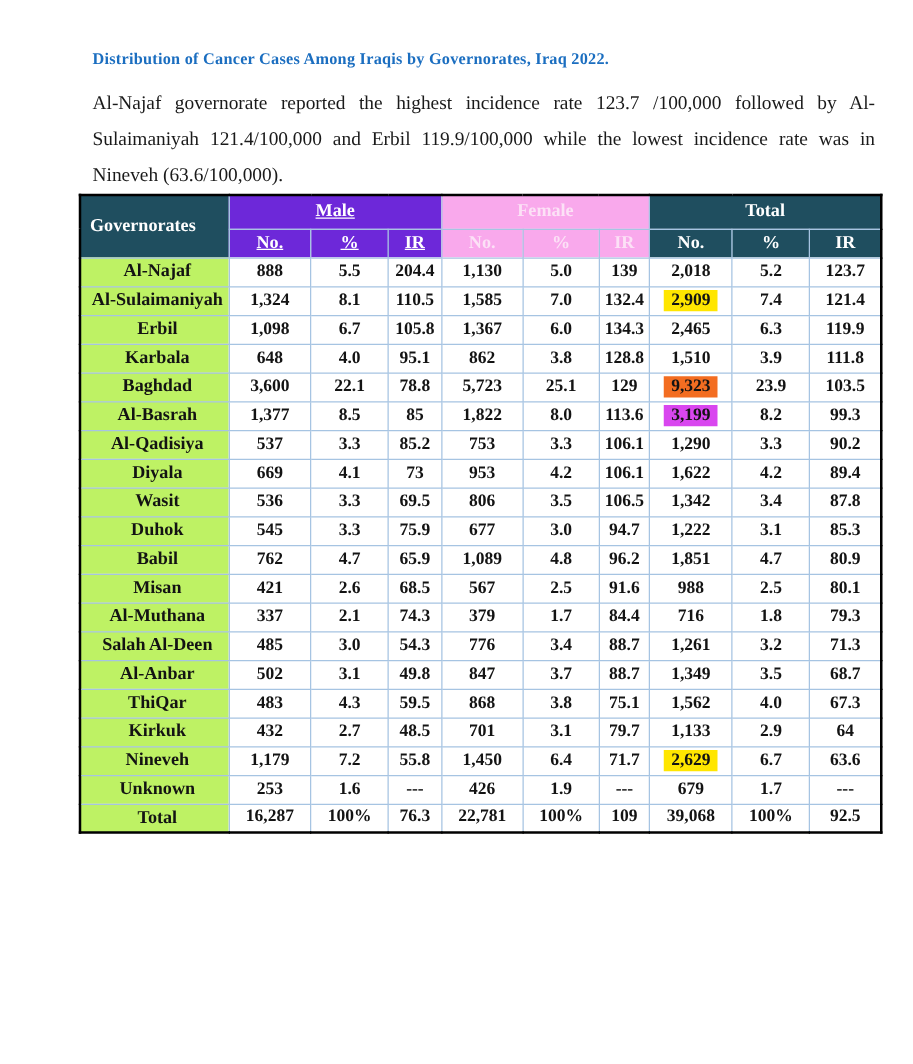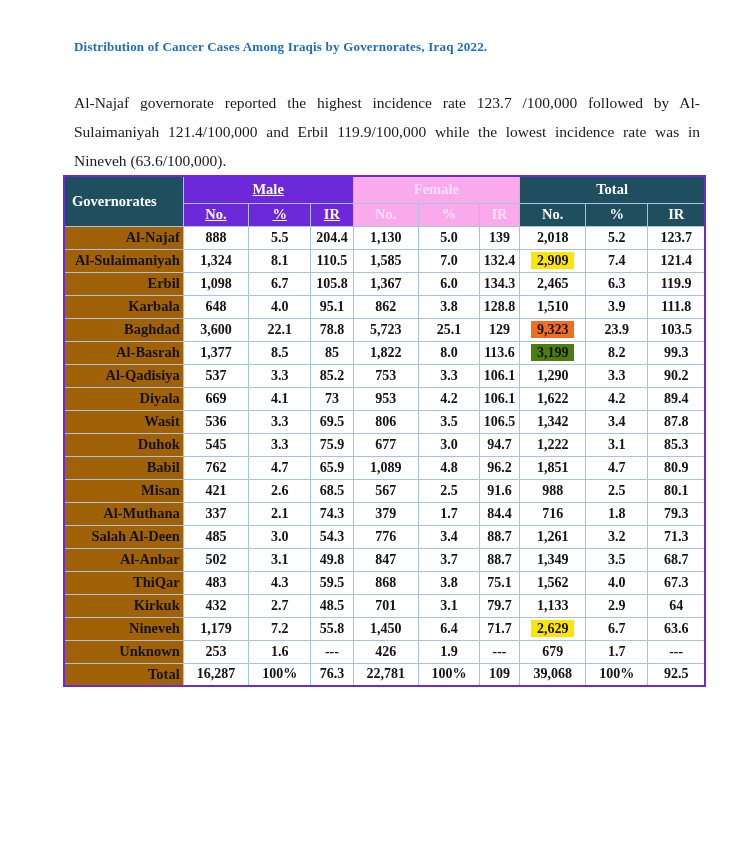--- a/index.html
+++ b/index.html
@@ -16,69 +16,68 @@
   }
   .text-block { margin: 0 6px 0 11px; }
   .doc-title {
     color: #1B6EC0;
     font-size: 13px;
     font-weight: bold;
     line-height: 42px;
     letter-spacing: 0.2px;
   }
   .intro {
-    margin-top: 20px;
     font-size: 15.5px;
     line-height: 29px;
     text-align: justify;
     color: #1a1a1a;
   }
   .table-caption {
     margin: 42px 0 14px 11px;
     color: #1B6EC0;
     font-size: 15.5px;
     font-weight: bold;
   }
   table.gov-table {
     width: 100%;
     border-collapse: collapse;
-    border: 2px solid #6d28d9;
+    border: 2px solid #000000;
     table-layout: fixed;
   }
   .gov-table th, .gov-table td {
     border: 1px solid #a6c4e2;
     font-weight: bold;
     font-size: 14px;
     padding: 2px 3px;
     height: 23px;
     text-align: center;
     vertical-align: middle;
   }
   .gov-table thead th { font-size: 14.5px; }
   .th-dark   { background: #1F4E5F; color: #ffffff; border-color: #3a6b7d; }
   .th-male   { background: #6d28d9; color: #ffffff; border-color: #8ed9f6; text-decoration: underline; }
   .th-female { background: #F9A9EC; color: #FCE1F6; border-color: #fbc3f1; }
   th.corner  { text-align: left; padding-left: 7px; font-size: 15px; }
   .group-row th { height: 27px; }
   tbody th.gov-name {
-    text-align: right;
+    text-align: center;
     padding-left: 7px;
-    background: #a16207;
+    background: #bef264;
     color: #131313;
     font-size: 14.5px;
   }
   tbody td { background: #ffffff; }
   .hl {
     display: inline-block;
     padding: 0 6px;
     line-height: 17px;
   }
   .hl-yellow  { background: #FFE600; text-align: center; }
   .hl-orange  { background: #F36D21; }
-  .hl-magenta { background: #4d7c0f; }
+  .hl-magenta { background: #d946ef; }
 </style>
 </head>
 <body>
 
 <div class="content">
 
   <h1 class="doc-title text-block">Distribution of Cancer Cases Among Iraqis by Governorates, Iraq 2022.</h1>
 
   <p class="intro text-block">Al-Najaf governorate reported the highest incidence rate 123.7 /100,000 followed by Al-Sulaimaniyah 121.4/100,000 and Erbil 119.9/100,000 while the lowest incidence rate was in Nineveh (63.6/100,000).</p>
 

